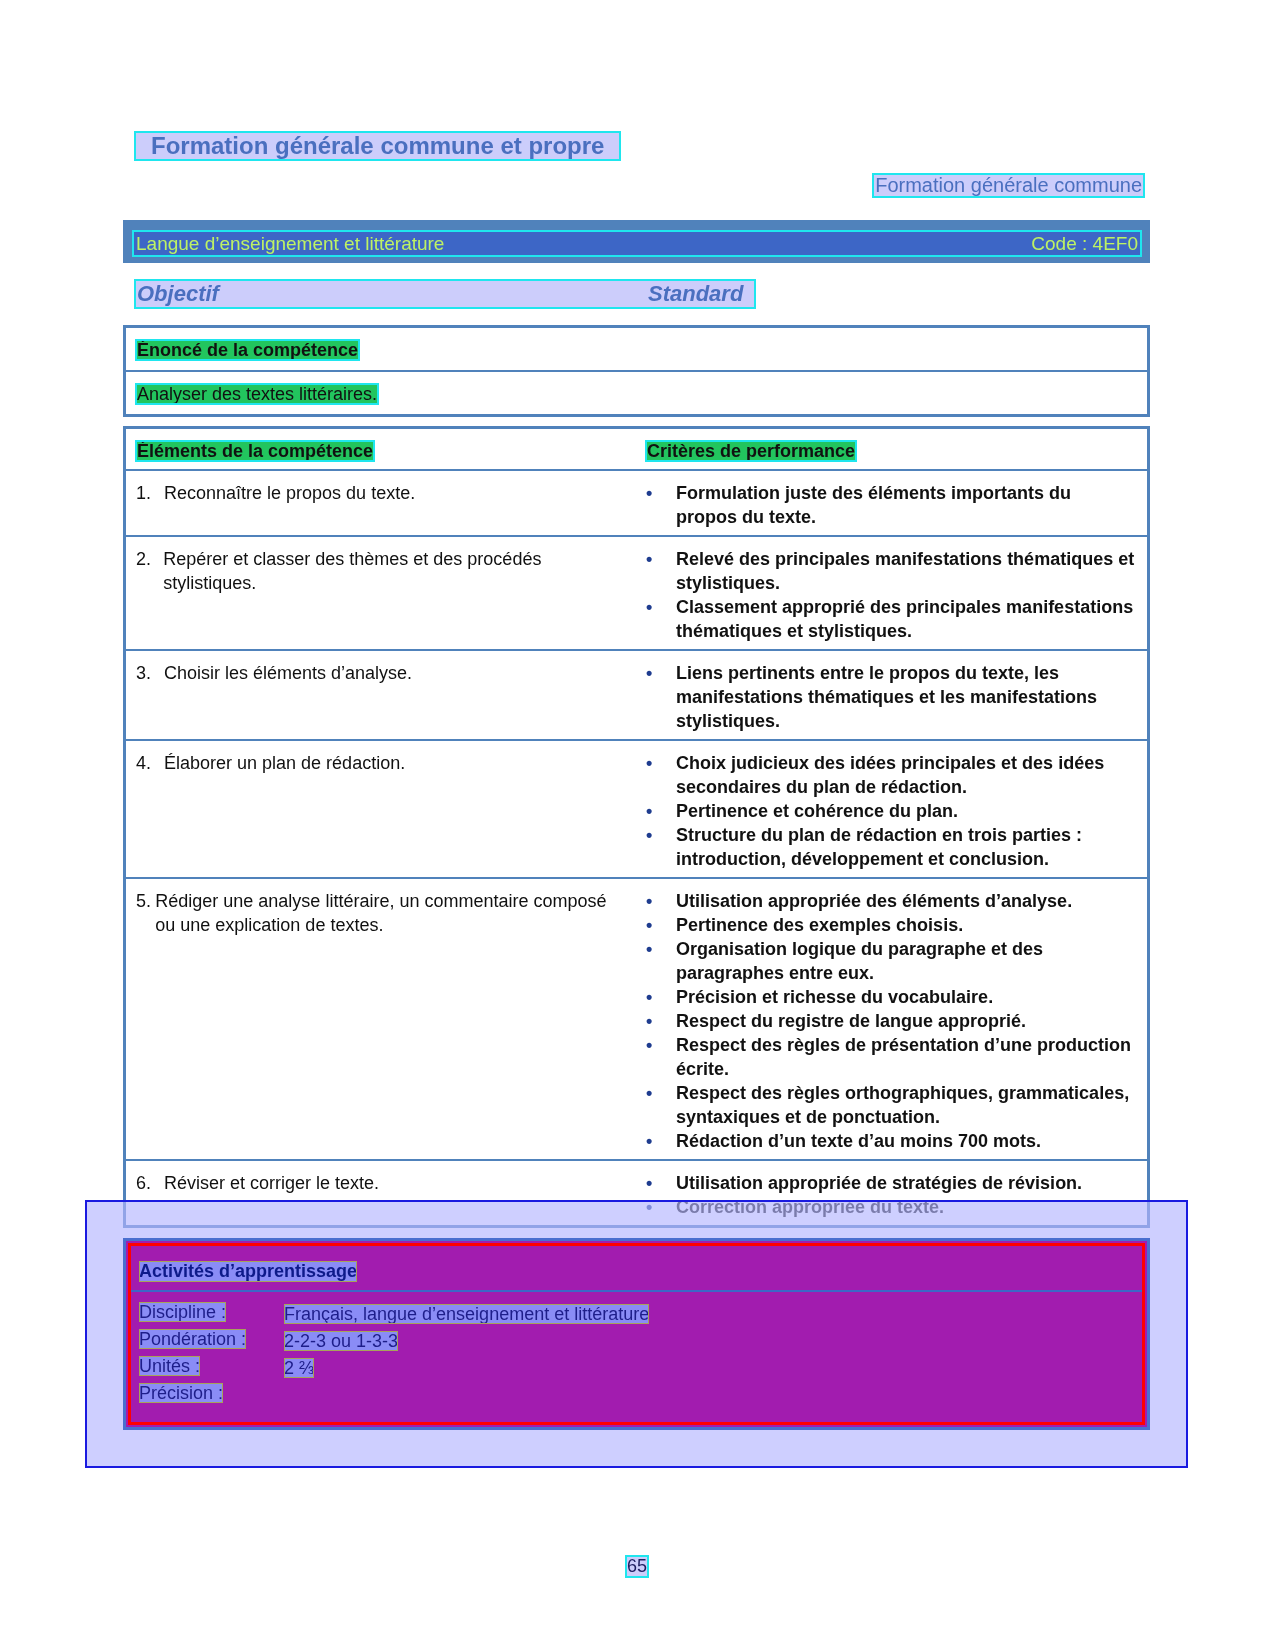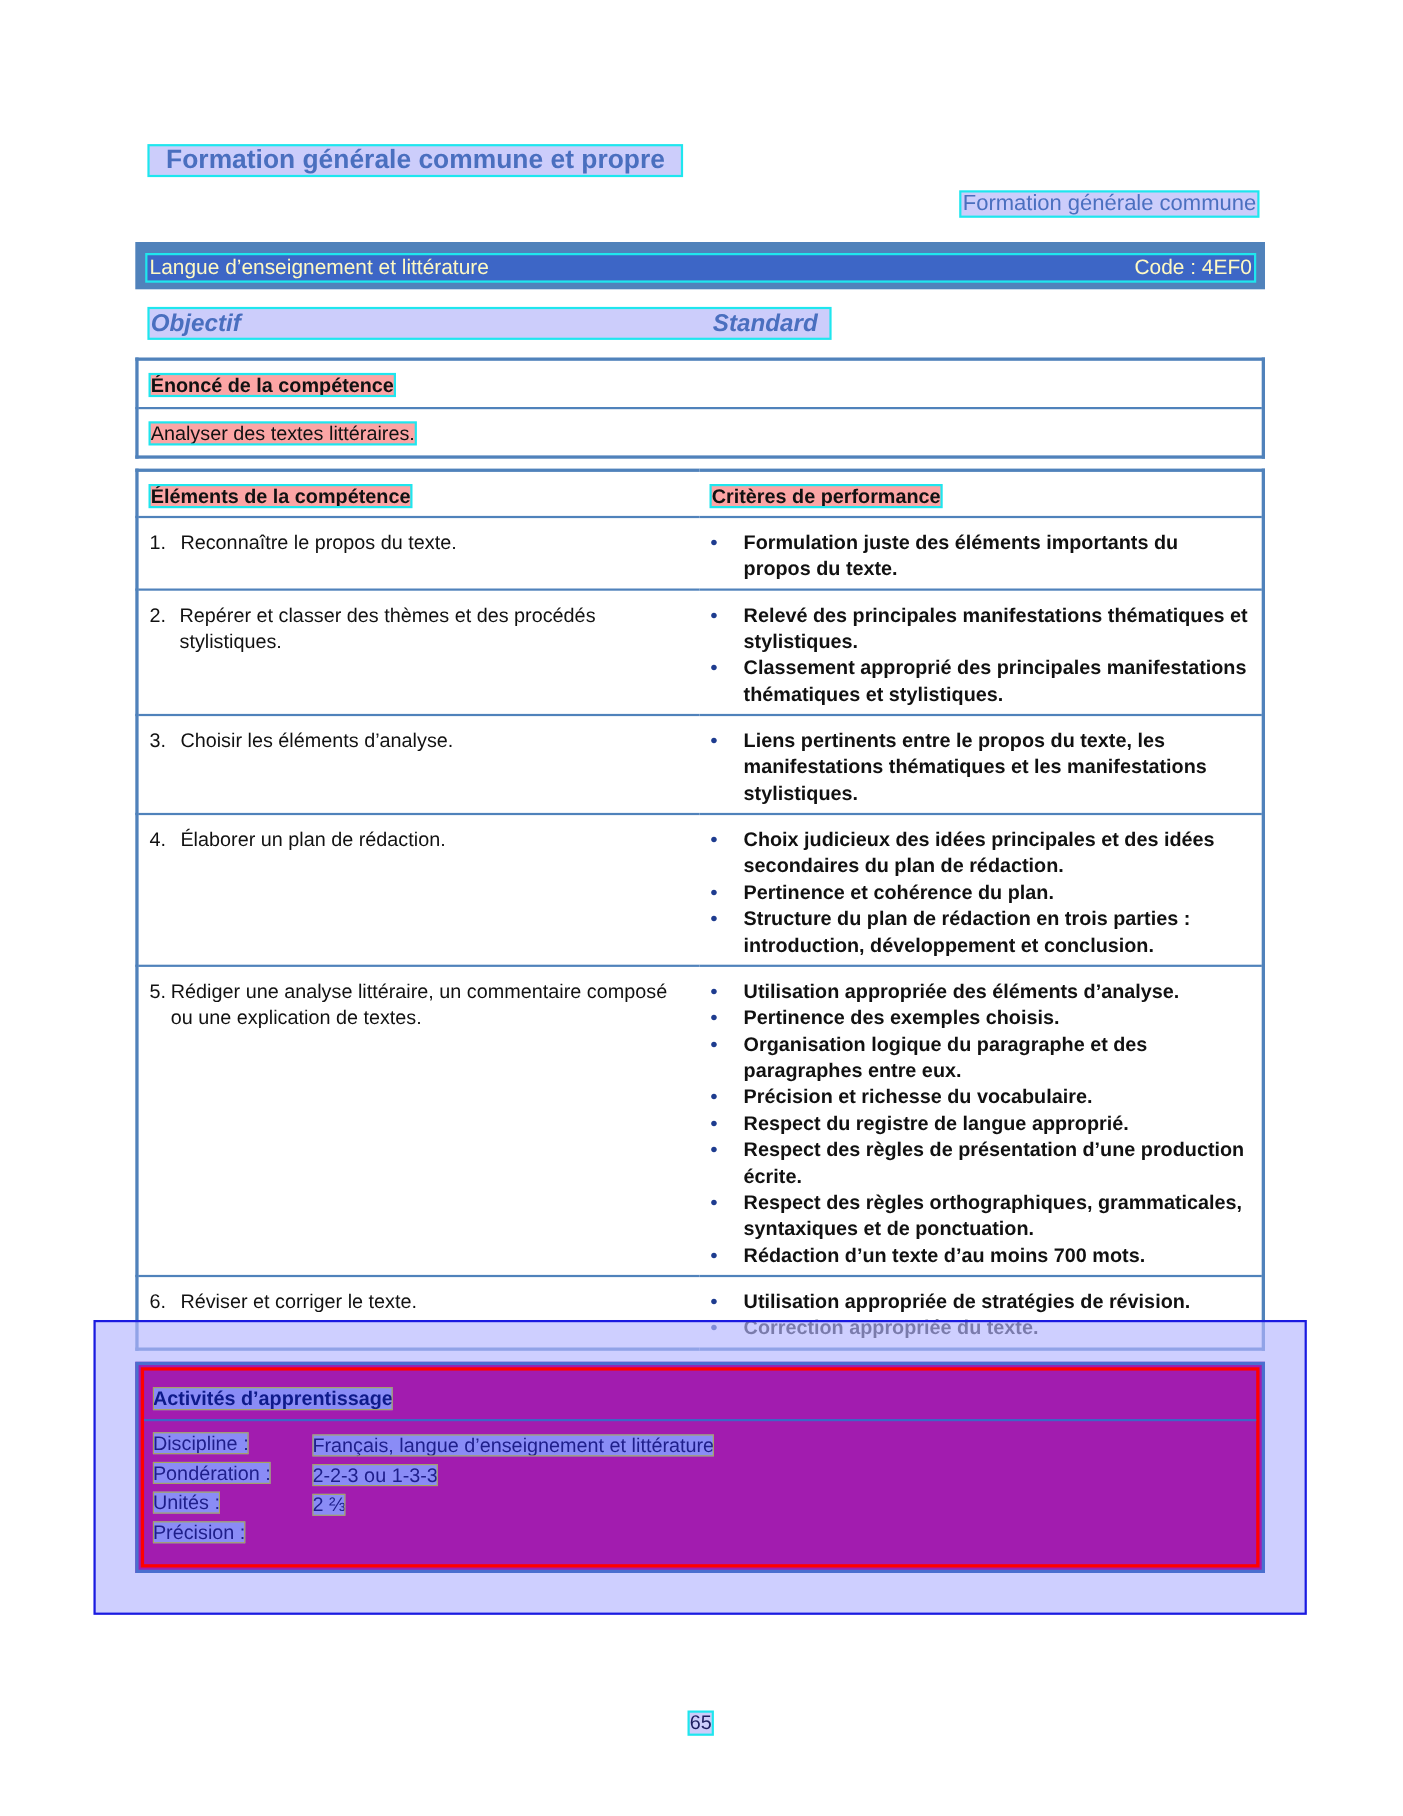--- a/index.html
+++ b/index.html
@@ -4,38 +4,38 @@
 <style>
   html, body { margin: 0; padding: 0; background: #ffffff; }
   body { width: 1275px; height: 1651px; position: relative; font-family: "Liberation Sans", sans-serif; color: #111; }
   .hl { background: #cccdfb; outline: 2px solid #1fe6ee; outline-offset: -1px; }
   .hl2 { background: #8a8cf6; outline: 1px solid #a8a35a; outline-offset: -1px; }
 
   .title { position: absolute; left: 135px; top: 132px; font-size: 24px; font-weight: bold; color: #4a6fbf; padding: 0 16px; }
   .subtitle { position: absolute; right: 131px; top: 174px; font-size: 20px; color: #4a6fbf; padding: 0 2px; text-align: right; }
 
   .banner { position: absolute; left: 123px; top: 220px; width: 1027px; height: 43px; background: #5082bb; }
-  .banner-inner { position: absolute; left: 11px; right: 10px; top: 12px; height: 23px; background: #3d66c6; outline: 2px solid #1fe6ee; display: flex; justify-content: space-between; align-items: center; color: #fef9c3; font-size: 19px; padding: 0 2px; box-sizing: border-box; }
+  .banner-inner { position: absolute; left: 11px; right: 10px; top: 12px; height: 23px; background: #3d66c6; outline: 2px solid #1fe6ee; display: flex; justify-content: space-between; align-items: center; color: #bef264; font-size: 19px; padding: 0 2px; box-sizing: border-box; }
 
   .objstd { position: absolute; left: 135px; top: 280px; width: 620px; height: 28px; display: flex; align-items: center; font-size: 22px; font-weight: bold; font-style: italic; color: #4a6fbf; }
   .objstd .obj { position: absolute; left: 2px; text-align: right; }
   .objstd .std { position: absolute; left: 513px; }
 
   table.box { position: absolute; left: 123px; width: 1027px; border-collapse: collapse; border: 3px solid #5082bb; }
   table.box td { border-top: 2px solid #5082bb; vertical-align: top; padding: 10px 10px 6px 10px; font-size: 18px; line-height: 24px; }
   .enonce { top: 325px; }
   .enonce td { height: 26px; }
   .elements { top: 426px; }
   .colL { width: 490px; }
   .bold { font-weight: bold; }
   .num { display: inline-block; width: 28px; }
   ul.crit { list-style: none; margin: 0; padding: 0; font-weight: bold; }
   ul.crit li { position: relative; padding-left: 30px; }
   ul.crit li::before { content: "•"; position: absolute; left: 0; color: #1e3c8f; font-size: 18px; }
-  .hlc { background: #fca5a5; outline: 2px solid #1fe6ee; outline-offset: -1px; display: inline; padding: 0 1px; text-align: right; }
+  .hlc { background: #22c55e; outline: 2px solid #1fe6ee; outline-offset: -1px; display: inline; padding: 0 1px; text-align: right; }
 
   .overlay { position: absolute; left: 85px; top: 1200px; width: 1103px; height: 268px; background: rgba(180,182,255,0.65); border: 2px solid #1a1ae0; box-sizing: border-box; }
   .activities { position: absolute; left: 123px; top: 1238px; width: 1027px; height: 192px; background: #a21caf; border: 3px solid #4a6fcf; box-sizing: border-box; }
   .activities-inner { position: absolute; left: 2px; top: 2px; right: 2px; bottom: 2px; border: 3px solid #ff0000; box-sizing: border-box; }
   .act-title { position: absolute; left: 8px; top: 15px; font-size: 18px; font-weight: bold; color: #0e1a8a; }
   .act-sep { position: absolute; left: 0; right: 0; top: 44px; height: 2px; background: #3d66c6; }
   .act-row { position: absolute; left: 8px; font-size: 18px; color: #1e1e8a; display: flex; }
   .act-row .lbl { width: 145px; }
   .act-row .val { width: 820px; line-height: 24px; }
 

